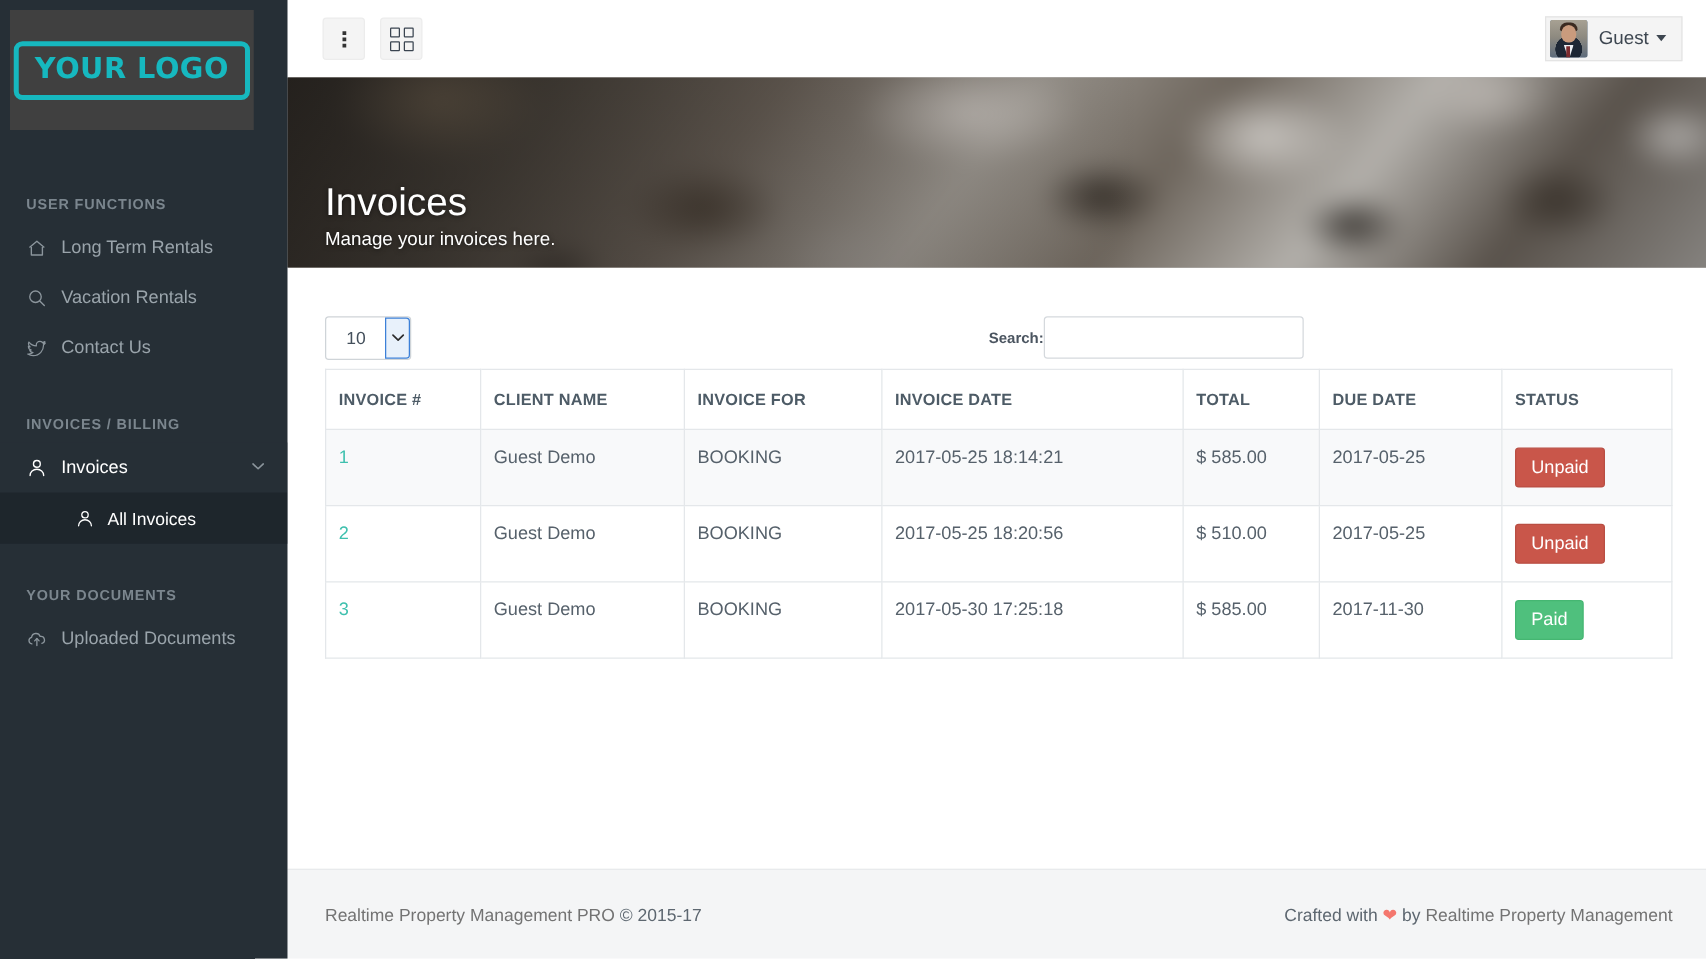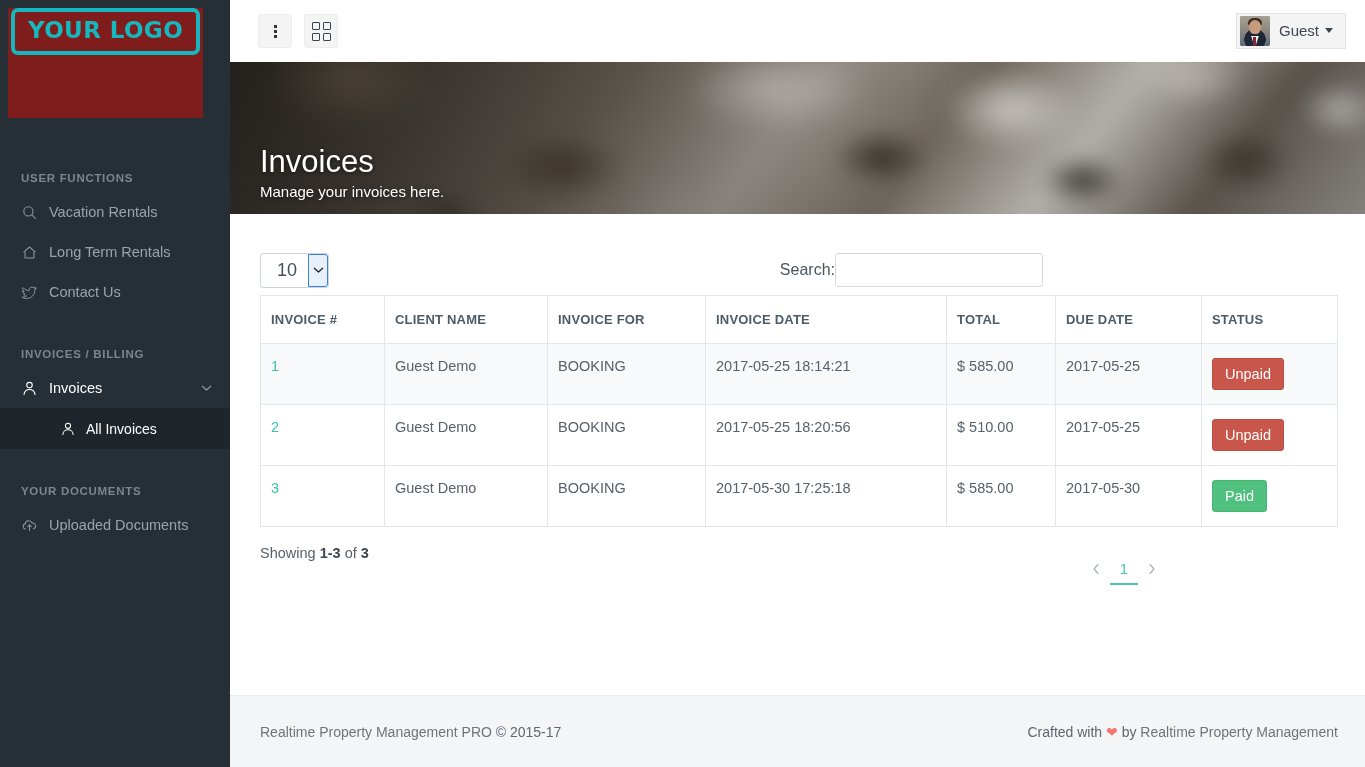--- a/index.html
+++ b/index.html
@@ -22,25 +22,25 @@
     width: 230px;
     min-width: 230px;
     height: 767px;
     background: #262f36;
     position: relative;
     z-index: 30;
     overflow: hidden;
   }
   .logo-box {
     width: 195px;
-    height: 110px;
+    height: 96px;
     margin: 8px 0 0 8px;
-    background: #7f1d1d;
-    display: flex;
-    align-items: flex-start;
+    background: #404040;
+    display: flex;
+    align-items: center;
     justify-content: center;
   }
   .logo-inner {
     border: 4px solid #16b8bf;
     border-radius: 7px;
     padding: 7px 13px 9px 13px;
     display: inline-block;
   }
   .logo-text {
     color: #16b8bf;
@@ -253,21 +253,21 @@
     align-items: center;
     margin-bottom: 7px;
     height: 36px;
   }
   .len-select {
     height: 35px;
     width: 69px;
     border: 1px solid #cfd4d8;
     border-radius: 3px;
     background: #ffffff;
-    font-size: 18px;
+    font-size: 14px;
     color: #44505c;
     padding-left: 16px;
     font-family: "Liberation Sans", sans-serif;
     -webkit-appearance: none;
     appearance: none;
     position: relative;
     cursor: pointer;
   }
   .select-wrap { position: relative; display:inline-block; }
   .select-arrow {
@@ -285,23 +285,23 @@
   }
   .select-arrow svg { display:block; }
 
   .search-wrap {
     margin-left: auto;
     margin-right: 295px;
     display: flex;
     align-items: center;
   }
   .search-label {
-    font-size: 16px;
+    font-size: 12px;
     color: #4b5560;
-    font-weight: normal;
+    font-weight: bold;
     margin-right: 0px;
   }
   .search-input {
     width: 208px;
     height: 34px;
     border: 1px solid #d5d9dd;
     border-radius: 3px;
     padding: 0 8px;
     font-size: 14px;
     font-family: "Liberation Sans", sans-serif;
@@ -411,36 +411,36 @@
 
     <div class="sp18"></div>
 
 
     <div class="sp14"></div>
     <div class="nav-section-title">USER FUNCTIONS</div>
     <div class="sp8"></div>
 
     <a class="nav-item">
       <span class="nav-ico">
+        <svg width="17" height="17" viewBox="0 0 20 20" fill="none" stroke="currentColor" stroke-width="1.3" stroke-linejoin="round">
+          <path d="M3 9.5 L10 3.5 L17 9.5"></path>
+          <path d="M4.8 9 V16.5 H15.2 V9"></path>
+        </svg>
+      </span>
+      <span class="nav-label">Long Term Rentals</span>
+    </a>
+
+    <a class="nav-item">
+      <span class="nav-ico">
         <svg width="17" height="17" viewBox="0 0 20 20" fill="none" stroke="currentColor" stroke-width="1.3">
           <circle cx="8.7" cy="8.7" r="5.4"></circle>
           <path d="M12.7 12.7 L17 17" stroke-linecap="round"></path>
         </svg>
       </span>
       <span class="nav-label">Vacation Rentals</span>
-    </a>
-
-    <a class="nav-item">
-      <span class="nav-ico">
-        <svg width="17" height="17" viewBox="0 0 20 20" fill="none" stroke="currentColor" stroke-width="1.3" stroke-linejoin="round">
-          <path d="M3 9.5 L10 3.5 L17 9.5"></path>
-          <path d="M4.8 9 V16.5 H15.2 V9"></path>
-        </svg>
-      </span>
-      <span class="nav-label">Long Term Rentals</span>
     </a>
 
     <a class="nav-item">
       <span class="nav-ico">
         <svg width="17" height="17" viewBox="0 0 20 20" fill="none" stroke="currentColor" stroke-width="1.15" stroke-linejoin="round">
           <path d="M18 5.2 c-0.6 0.3 -1.3 0.5 -2 0.6 c0.7 -0.45 1.25 -1.1 1.5 -1.9 c-0.66 0.4 -1.4 0.68 -2.18 0.83 c-0.62 -0.67 -1.5 -1.08 -2.48 -1.08 c-1.88 0 -3.4 1.53 -3.4 3.4 c0 0.27 0.03 0.53 0.09 0.78 C6.7 7.68 4.2 6.33 2.53 4.27 c-0.3 0.5 -0.46 1.08 -0.46 1.7 c0 1.18 0.6 2.22 1.5 2.83 c-0.55 -0.02 -1.08 -0.17 -1.54 -0.42 v0.04 c0 1.65 1.17 3.02 2.73 3.34 c-0.29 0.08 -0.59 0.12 -0.9 0.12 c-0.22 0 -0.43 -0.02 -0.64 -0.06 c0.43 1.35 1.69 2.33 3.17 2.36 c-1.16 0.91 -2.63 1.45 -4.22 1.45 c-0.27 0 -0.54 -0.02 -0.81 -0.05 c1.5 0.96 3.29 1.52 5.2 1.52 c6.24 0 9.66 -5.17 9.66 -9.65 l-0.01 -0.44 C16.96 6.52 17.53 5.9 18 5.2 z"></path>
         </svg>
       </span>
       <span class="nav-label">Contact Us</span>
     </a>
@@ -589,46 +589,26 @@
             <td>$ 510.00</td>
             <td>2017-05-25</td>
             <td><span class="badge unpaid">Unpaid</span></td>
           </tr>
           <tr class="even">
             <td class="idcell"><a>3</a></td>
             <td>Guest Demo</td>
             <td>BOOKING</td>
             <td>2017-05-30 17:25:18</td>
             <td>$ 585.00</td>
-            <td>2017-05-30</td>
+            <td>2017-11-30</td>
             <td><span class="badge paid">Paid</span></td>
           </tr>
         </tbody>
       </table>
 
-      <div class="table-foot">
-        <div class="showing"><span>Showing </span><b>1-3</b><span> of </span><b>3</b></div>
-        <div class="pagination">
-          <span class="pg">
-            <span>
-              <svg width="8" height="12" viewBox="0 0 8 12" fill="none" stroke="currentColor" stroke-width="1.2" stroke-linecap="round" stroke-linejoin="round">
-                  <path d="M6 1.5 L2 6 L6 10.5"></path>
-                </svg>
-            </span>
-          </span>
-          <span class="pg num">1</span>
-          <span class="pg">
-            <span>
-              <svg width="8" height="12" viewBox="0 0 8 12" fill="none" stroke="currentColor" stroke-width="1.2" stroke-linecap="round" stroke-linejoin="round">
-                  <path d="M2 1.5 L6 6 L2 10.5"></path>
-                </svg>
-            </span>
-          </span>
-        </div>
-      </div>
 
     </main>
 
     <footer id="footer">
       <span><a>Realtime Property Management PRO</a><span> © 2015-17</span></span>
       <span class="right"><span>Crafted with </span><span class="heart">❤</span><span> by </span><a>Realtime Property Management</a></span>
     </footer>
 
   </div>
 </div>

